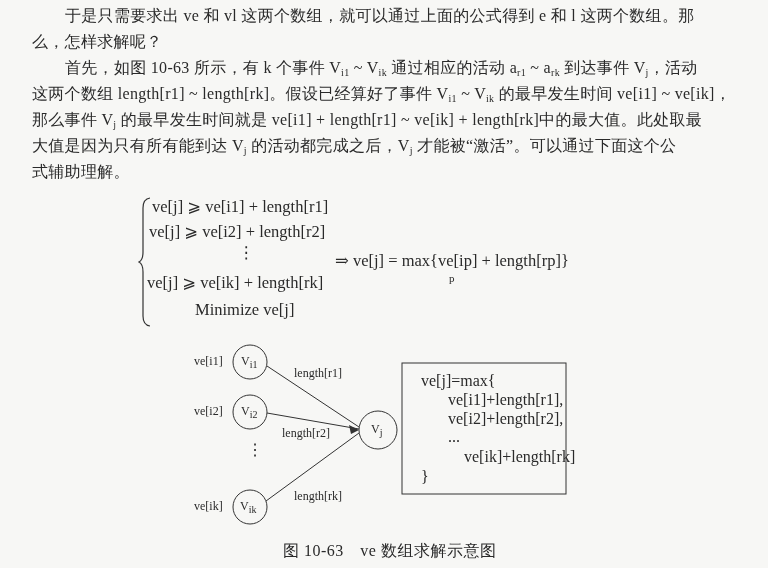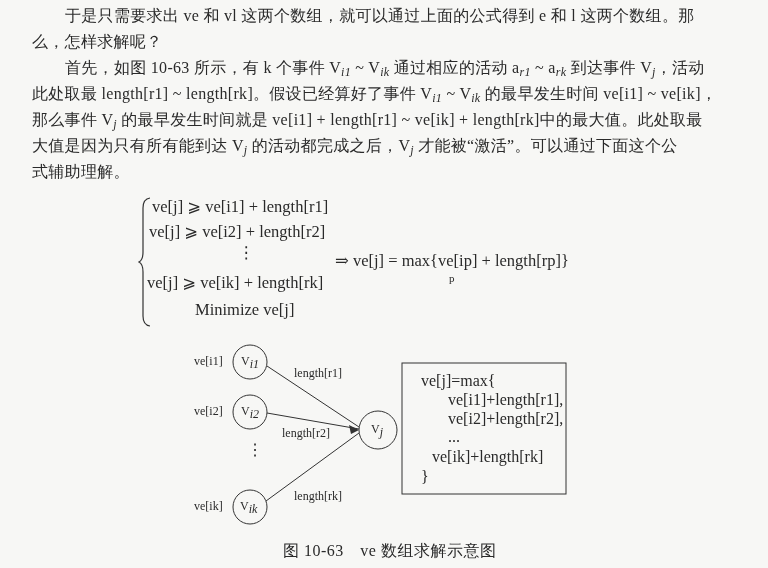--- a/index.html
+++ b/index.html
@@ -5,42 +5,42 @@
   html, body { margin:0; padding:0; }
   body {
     width:768px; height:568px; overflow:hidden; position:relative;
     background:#f7f7f5;
     font-family:"Liberation Serif","DejaVu Serif",serif;
     color:#2a2a2a;
   }
   .para { position:absolute; left:8px; width:746px; font-size:16px; line-height:26px; letter-spacing:0.3px; }
   .para .ln { display:block; white-space:nowrap;margin-left:24px; }
   .indent { padding-left:33px; }
-  sub { font-size:12px; vertical-align:-3px; line-height:0;font-style:italic; }
+  sub { font-size:10px; vertical-align:-3px; line-height:0; }
   .formula { position:absolute; left:138px; top:196px; width:510px; height:132px; font-size:16.5px; }
   .brace { position:absolute; left:0; top:0; }
   .frow { position:absolute; white-space:nowrap; }
   .arrow-eq { position:absolute; left:197px; top:55px; white-space:nowrap; }
   .maxsub { position:absolute; font-size:11px; }
   .diagram { position:absolute; left:0; top:0; width:768px; height:568px; }
   .dlabel { position:absolute; font-size:12px; white-space:nowrap; }
   .boxtxt { position:absolute; font-size:16px; white-space:nowrap; }
   .caption { position:absolute; top:541px; left:283px; font-size:16px; white-space:nowrap; letter-spacing:0.5px; }
 </style>
 </head>
 <body>
 
 <div class="para" style="top:3px;">
   <span class="ln indent">于是只需要求出 ve 和 vl 这两个数组，就可以通过上面的公式得到 e 和 l 这两个数组。那</span>
   <span class="ln">么，怎样求解呢？</span>
 </div>
 
 <div class="para" style="top:55px;">
   <span class="ln indent"><span>首先，如图 10-63 所示，有 k 个事件 V</span><sub>i1</sub><span> ~ V</span><sub>ik</sub><span> 通过相应的活动 a</span><sub>r1</sub><span> ~ a</span><sub>rk</sub><span> 到达事件 V</span><sub>j</sub><span>，活动</span></span>
-  <span class="ln"><span>此处取最 length[r1] ~ length[rk]。假设已经算好了事件 V</span><sub>i1</sub><span> ~ V</span><sub>ik</sub><span> 的最早发生时间 ve[i1] ~ ve[ik]，</span></span>
+  <span class="ln"><span>这两个数组 length[r1] ~ length[rk]。假设已经算好了事件 V</span><sub>i1</sub><span> ~ V</span><sub>ik</sub><span> 的最早发生时间 ve[i1] ~ ve[ik]，</span></span>
   <span class="ln"><span>那么事件 V</span><sub>j</sub><span> 的最早发生时间就是 ve[i1] + length[r1] ~ ve[ik] + length[rk]中的最大值。此处取最</span></span>
   <span class="ln"><span>大值是因为只有所有能到达 V</span><sub>j</sub><span> 的活动都完成之后，V</span><sub>j</sub><span> 才能被“激活”。可以通过下面这个公</span></span>
   <span class="ln">式辅助理解。</span>
 </div>
 
 <div class="formula">
   <svg class="brace" width="14" height="132">
     <path d="M12 2 Q5 3 5 12 L5 56 Q5 64 1 66 Q5 68 5 76 L5 120 Q5 129 12 130" fill="none" stroke="#333" stroke-width="1.2"></path>
   </svg>
   <div class="frow" style="left:14px; top:1px;">ve[j] ⩾ ve[i1] + length[r1]</div>
@@ -79,16 +79,16 @@
 
 <div class="dlabel" style="left:294px; top:366px;">length[r1]</div>
 <div class="dlabel" style="left:282px; top:426px;text-align:right;">length[r2]</div>
 <div class="dlabel" style="left:294px; top:489px;">length[rk]</div>
 <div class="dlabel" style="left:247px; top:444px; font-size:16px; line-height:12px;">⋮</div>
 
 <div class="boxtxt" style="left:421px; top:372px;">ve[j]=max{</div>
 <div class="boxtxt" style="left:448px; top:391px;">ve[i1]+length[r1],</div>
 <div class="boxtxt" style="left:448px; top:410px;">ve[i2]+length[r2],</div>
 <div class="boxtxt" style="left:448px; top:428px;">...</div>
-<div class="boxtxt" style="left:432px; top:448px;">ve[ik]+length[rk]</div>
+<div class="boxtxt" style="left:464px; top:448px;">ve[ik]+length[rk]</div>
 <div class="boxtxt" style="left:421px; top:468px;">}</div>
 
 <div class="caption">图 10-63　ve 数组求解示意图</div>
 
 </body></html>

